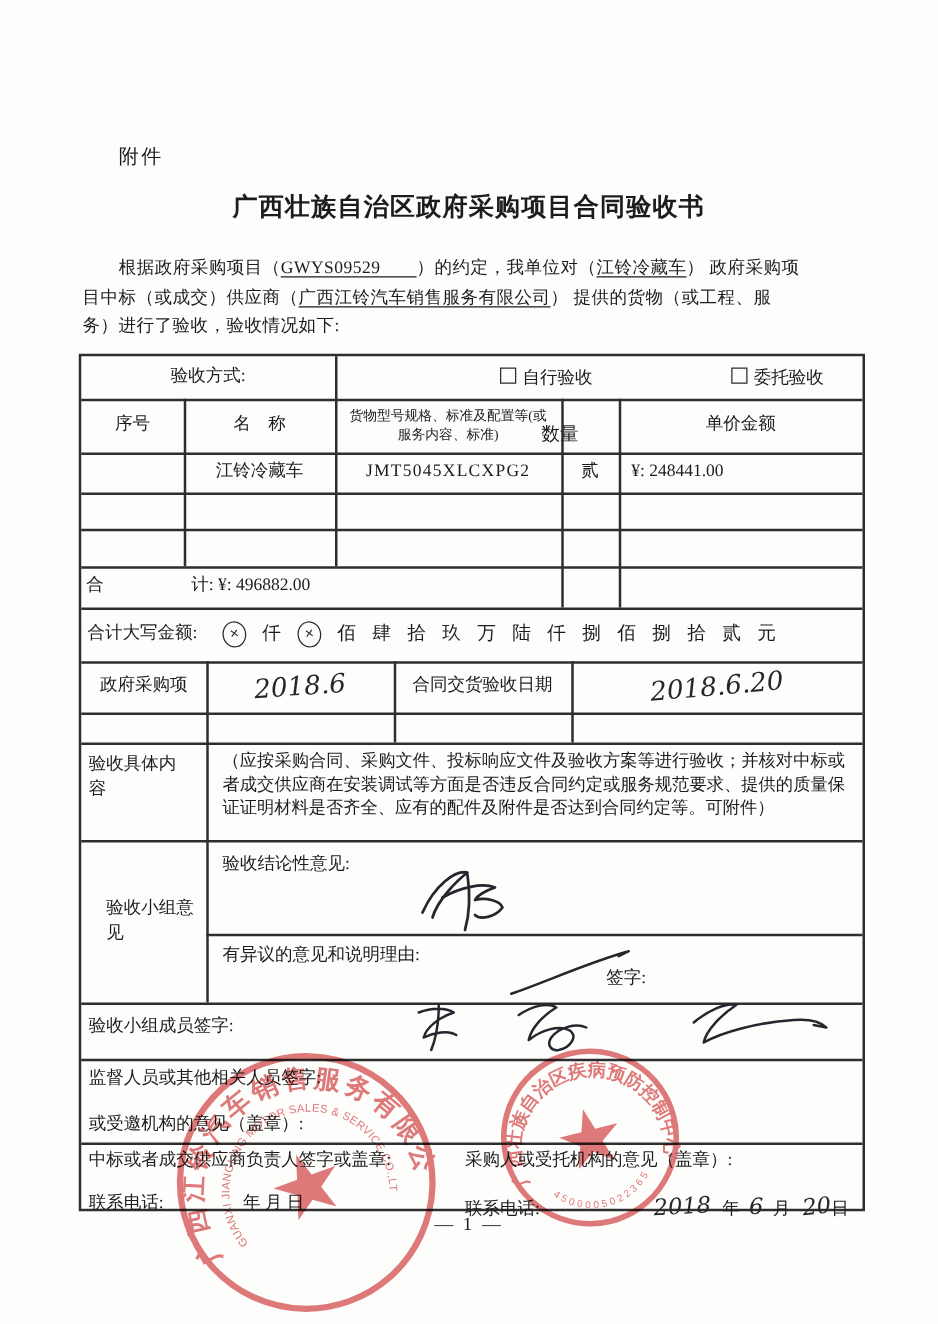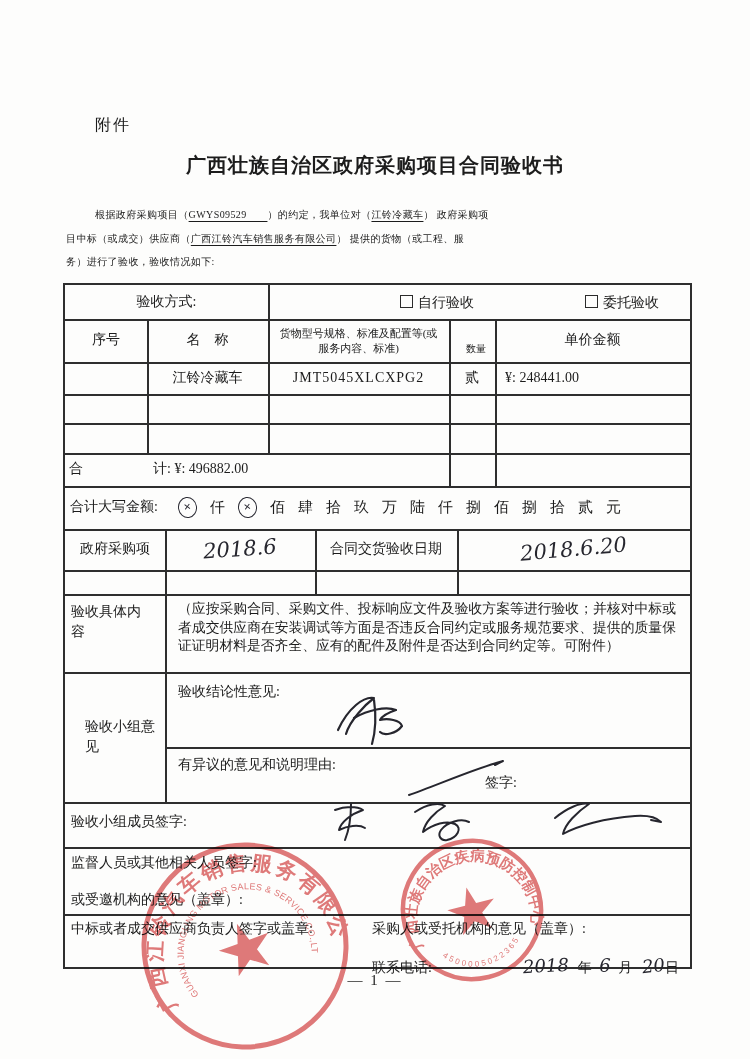--- a/index.html
+++ b/index.html
@@ -8,21 +8,21 @@
     background:#fdfdfc;
     font-family:"Liberation Serif","DejaVu Serif",serif;
     color:#1c1c1c;
   }
   .abs{position:absolute;}
   
   #attachment{left:95px;top:115px;font-size:16px;letter-spacing:2px;}
   #doc-title{left:0;top:152px;width:750px;text-align:center;font-weight:bold;
              font-size:20px;letter-spacing:1px;font-family:Liberation Mono, monospace;}
   
-  #intro{left:66px;top:203px;width:624px;font-size:10px;line-height:23.5px;letter-spacing:.4px;}
+  #intro{left:66px;top:203px;width:624px;font-size:14px;line-height:23.5px;letter-spacing:.4px;}
   .intro-line{white-space:nowrap;}
   .intro-line.indent{text-indent:29px;}
   .u{text-decoration:underline;text-underline-offset:3px;text-decoration-thickness:1px;}
   
   #table{left:63px;top:283px;width:625px;height:682px;border:2px solid #2e2e2e;background:transparent;}
   .hline{position:absolute;height:2px;background:#2e2e2e;left:0;width:625px;}
   .vline{position:absolute;width:2px;background:#2e2e2e;}
   .cell{position:absolute;font-size:14px;line-height:1.45;}
   .center{display:flex;align-items:center;justify-content:center;text-align:center;}
   .pre{white-space:pre-line;}
@@ -83,21 +83,21 @@
     </span>
     <span class="abs" style="left:317px;top:8px">
       <span class="cbx"></span><span>委托验收</span>
     </span>
   </div>
 
   <div class="cell center" style="left:0;top:34px;width:82px;height:43px">序号</div>
   <div class="cell center" style="left:82px;top:34px;width:121px;height:43px">名　称</div>
   <div class="cell center pre" style="left:203px;top:34px;width:181px;height:43px;font-size:11px;line-height:1.35">货物型号规格、标准及配置等(或
 服务内容、标准)</div>
-  <div class="cell center" style="left:388px;top:34px;width:46px;height:60px;font-size:10px">数量</div>
+  <div class="cell center" style="left:360px;top:34px;width:46px;height:60px;font-size:15px">数量</div>
   <div class="cell center" style="left:430px;top:34px;width:195px;height:43px">单价金额</div>
 
   <div class="cell center" style="left:0;top:77px;width:82px;height:32px"></div>
   <div class="cell center" style="left:82px;top:77px;width:121px;height:32px">江铃冷藏车</div>
   <div class="cell center" style="left:203px;top:77px;width:181px;height:32px;letter-spacing:1px">JMT5045XLCXPG2</div>
   <div class="cell center" style="left:384px;top:77px;width:46px;height:32px">贰</div>
   <div class="cell" style="left:430px;top:77px;width:195px;height:32px;display:flex;align-items:center;padding-left:10px;box-sizing:border-box">¥: 248441.00</div>
 
   <div class="cell" style="left:0;top:168px;width:384px;height:33px;display:flex;align-items:center;padding-left:4px;box-sizing:border-box">合　　　　　计: ¥: 496882.00</div>
 
@@ -159,20 +159,24 @@
     </svg>
   </div>
 
   <div class="cell" style="left:0;top:562px;width:625px;height:67px;padding:6px 0 0 6px;box-sizing:border-box">
     <div>监督人员或其他相关人员签字:</div>
     <div style="margin-top:17px">或受邀机构的意见（盖章）:</div>
   </div>
 
   <div class="cell" style="left:0;top:629px;width:307px;height:53px;padding:5px 0 0 6px;box-sizing:border-box">
     <div>中标或者成交供应商负责人签字或盖章:</div>
+    <div style="margin-top:14px">
+      <span>联系电话:</span>
+      <span style="margin-left:60px">年 月 日</span>
+    </div>
   </div>
   <div class="cell" style="left:307px;top:629px;width:318px;height:53px;padding:5px 0 0 0;box-sizing:border-box">
     <div>采购人或受托机构的意见（盖章）:</div>
     <div style="margin-top:14px">
       <span>联系电话:</span>
       <span class="hw" style="margin-left:88px;font-size:18px;display:inline-block;transform:rotate(-3deg)">2018</span>
       <span style="margin-left:5px">年</span>
       <span class="hw" style="margin-left:4px;font-size:18px">6</span>
       <span style="margin-left:4px">月</span>
       <span class="hw" style="margin-left:6px;font-size:18px;display:inline-block;transform:rotate(-6deg)">20</span>

